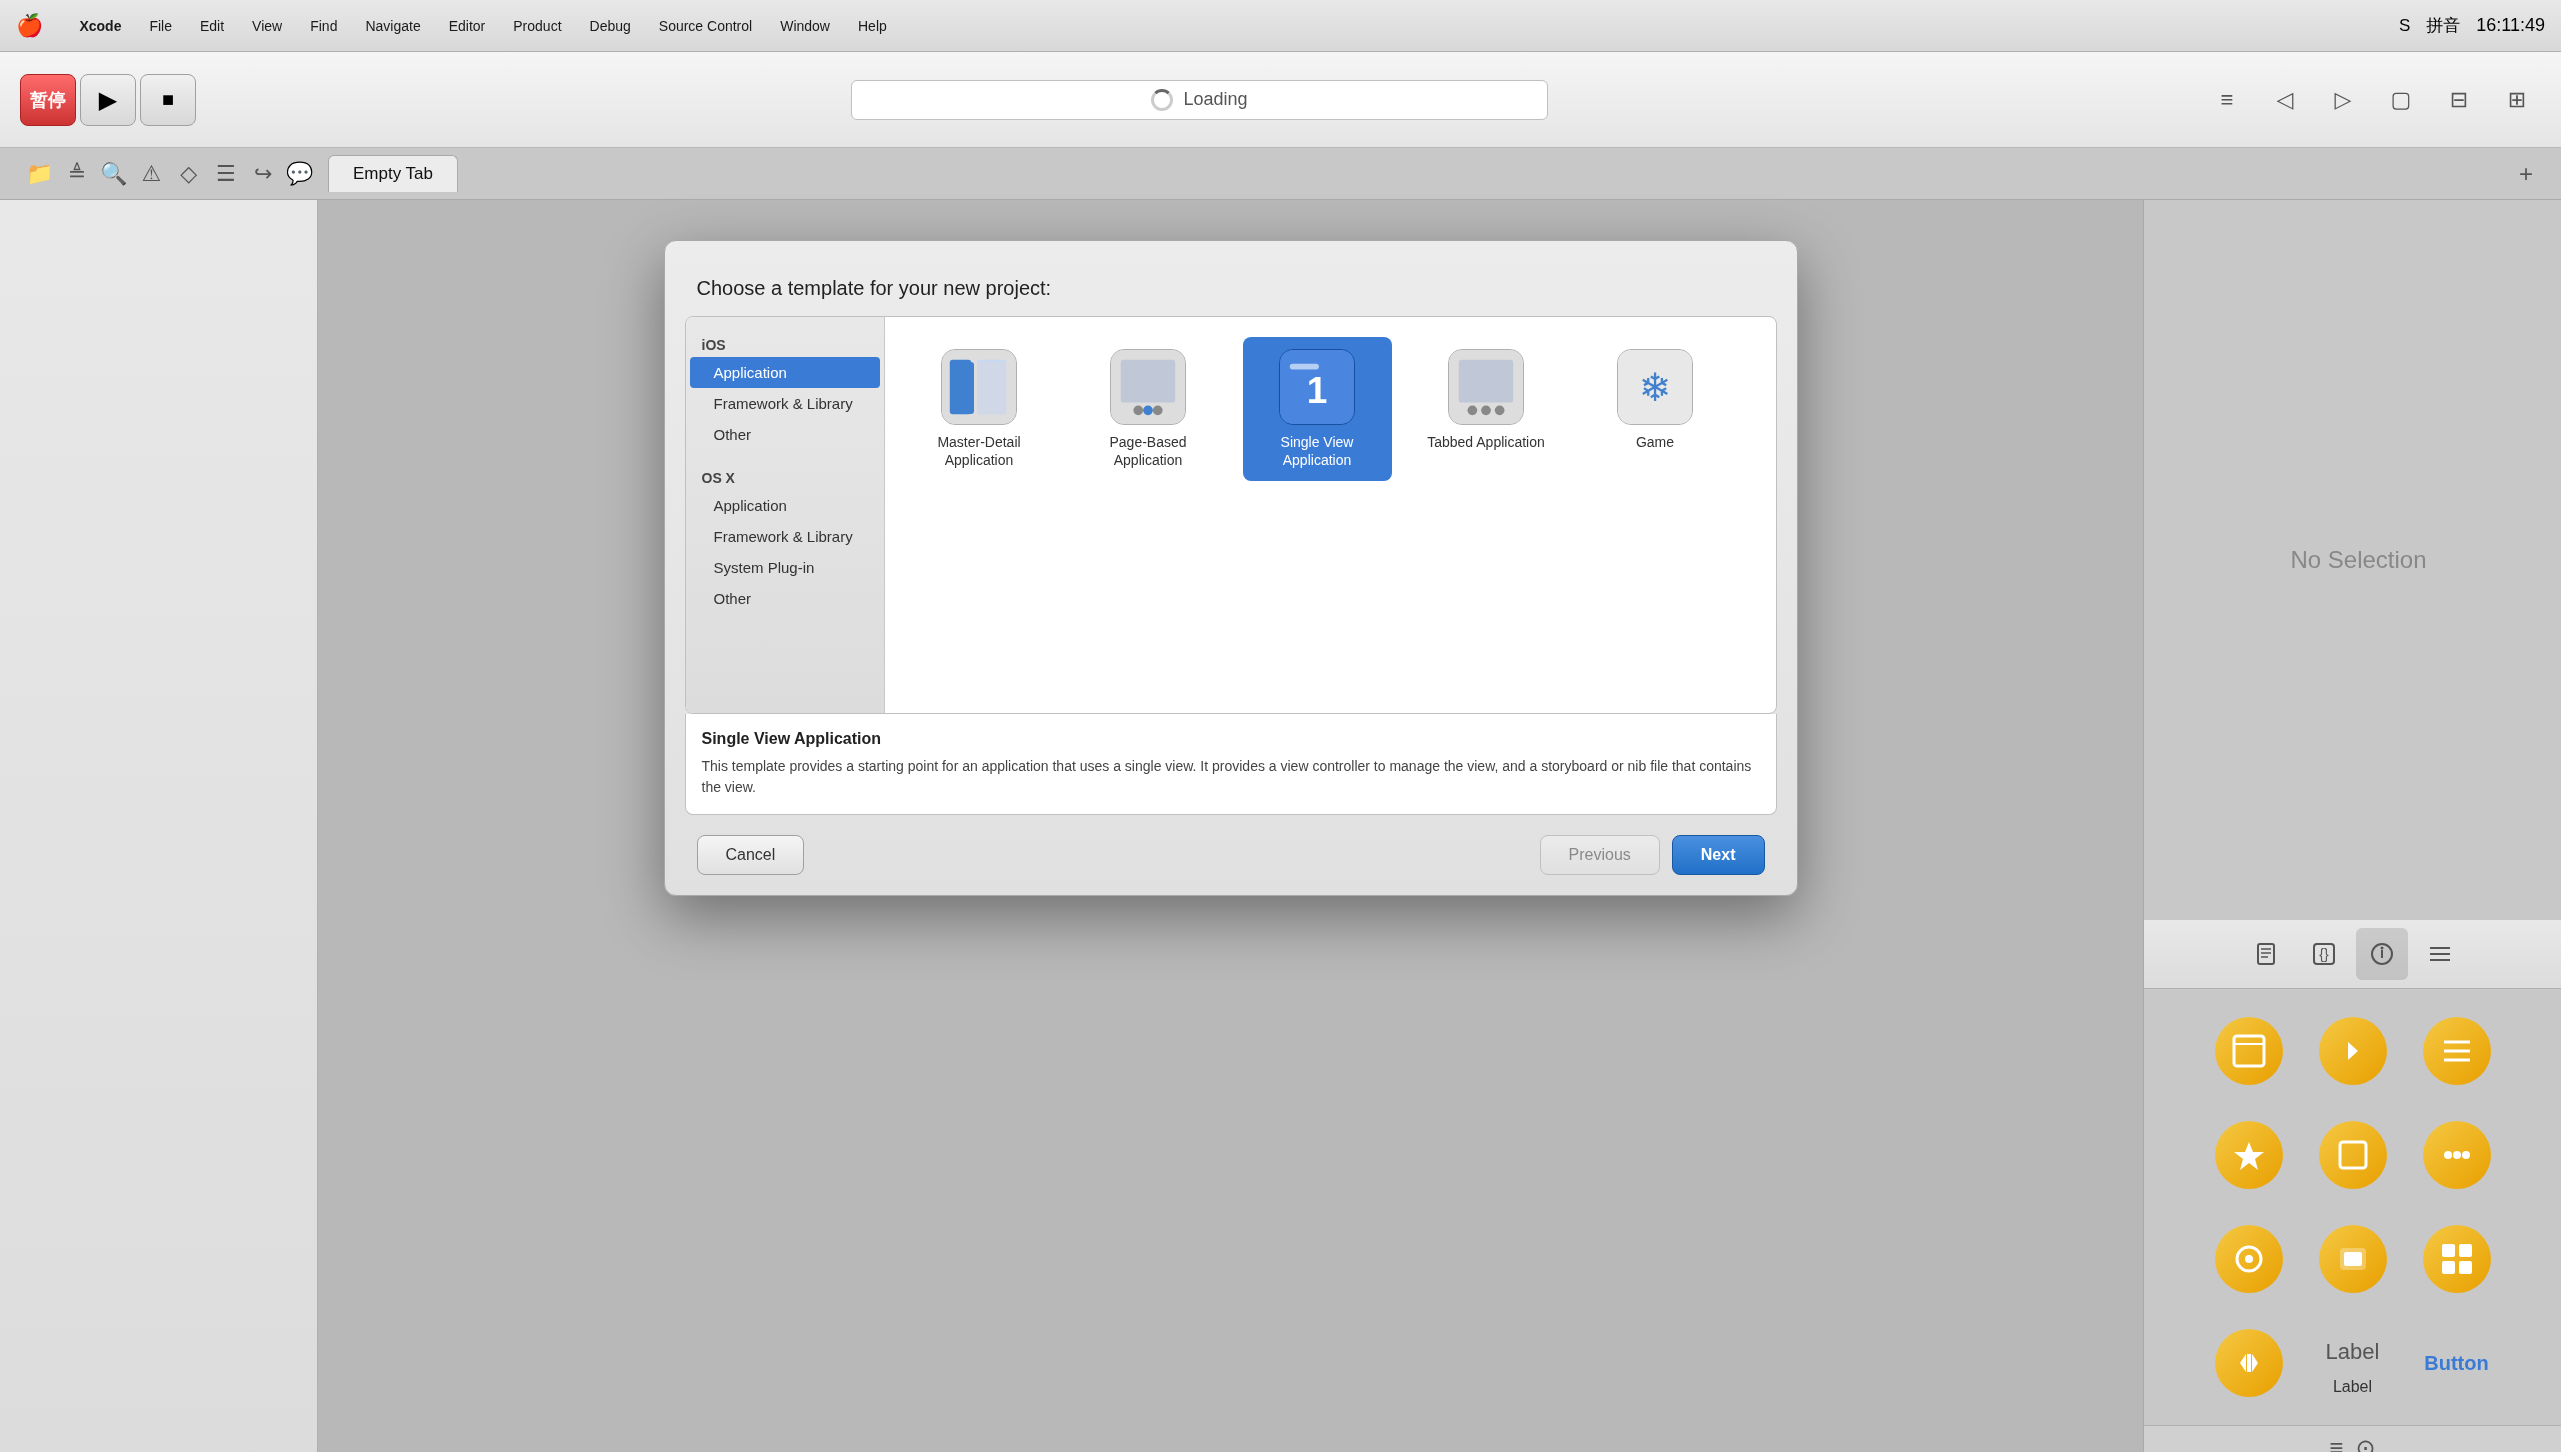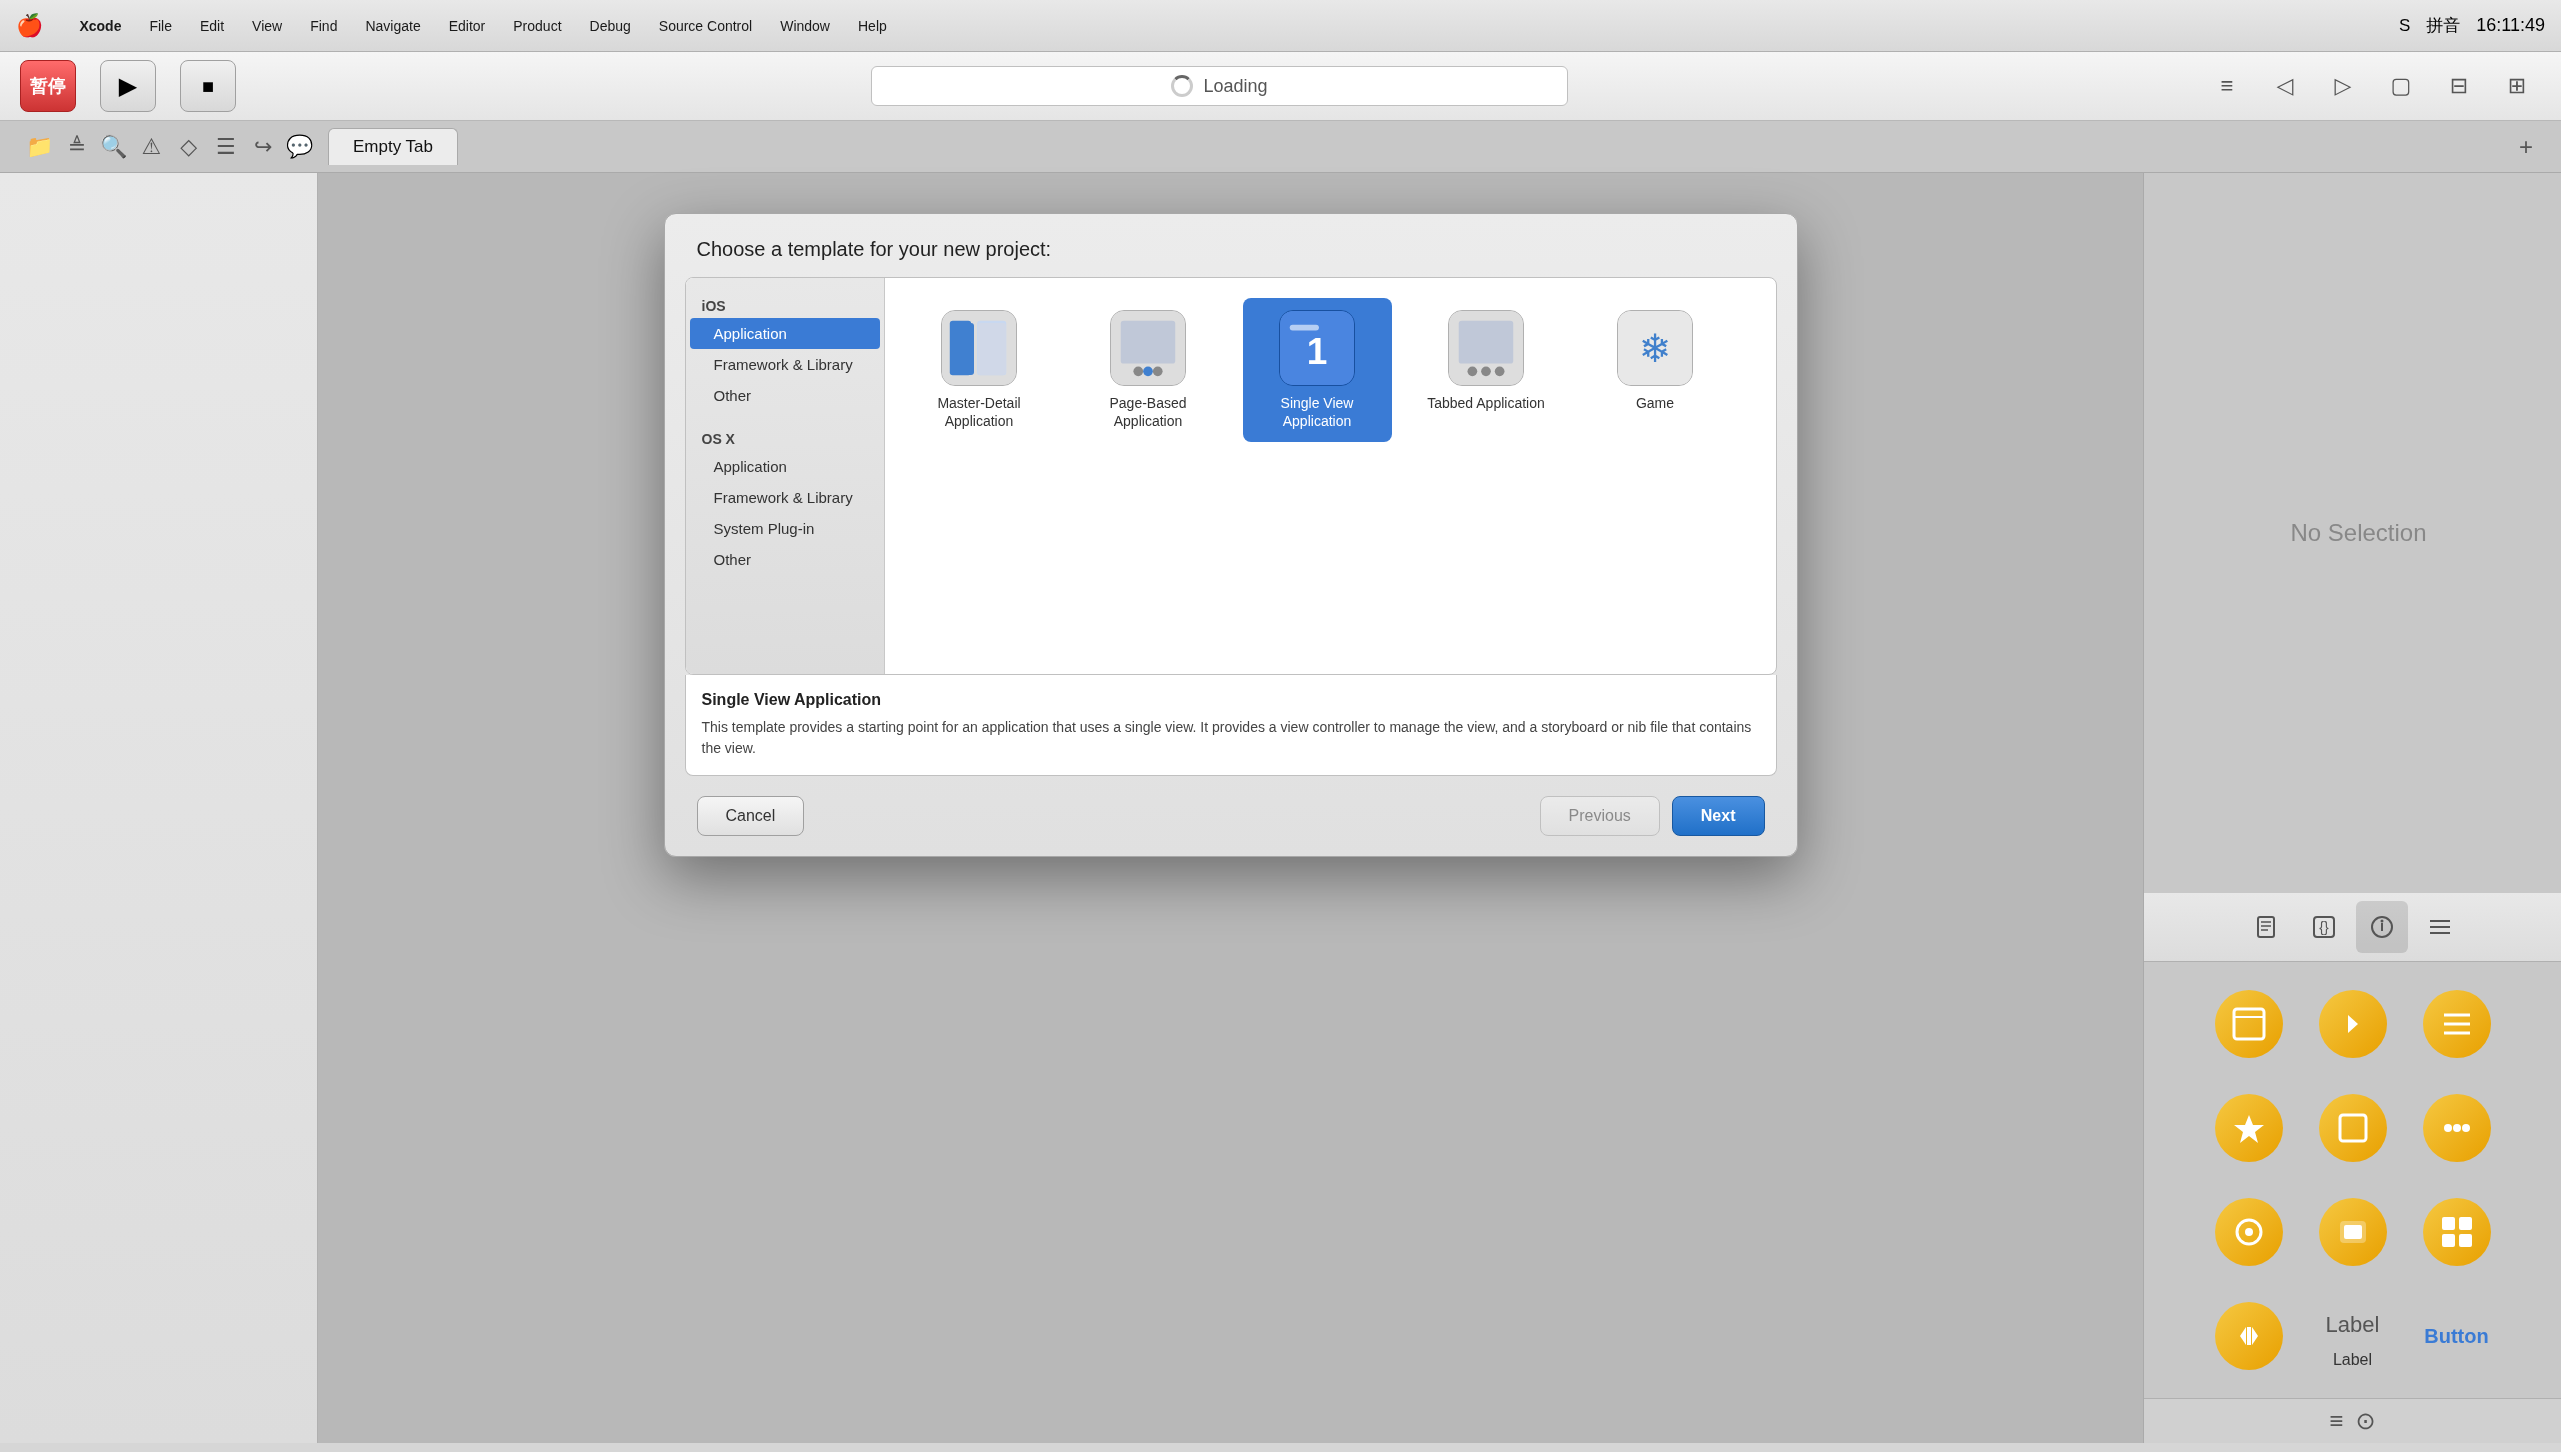--- a/index.html
+++ b/index.html
@@ -41,27 +41,27 @@
       display: flex;
       align-items: center;
       gap: 16px;
       font-size: 17px;
     }
     .menubar-clock { font-size: 18px; font-weight: 500; }
 
     
     .toolbar {
       width: 100%;
-      height: 69px;
+      height: 96px;
       background: linear-gradient(to bottom, #f5f5f5, #e5e5e5);
       border-bottom: 1px solid #b8b8b8;
       display: flex;
       align-items: center;
       padding: 0 20px;
-      gap: 24px;
+      gap: 4px;
     }
     .toolbar-btn {
       width: 56px; height: 52px;
       background: linear-gradient(to bottom, #f0f0f0, #d8d8d8);
       border: 1px solid #a0a0a0;
       border-radius: 8px;
       display: flex; align-items: center; justify-content: center;
       cursor: pointer;
       font-size: 20px;
     }
@@ -185,20 +185,21 @@
       width: 1134px;
       background: linear-gradient(to bottom, #ececec, #e0e0e0);
       border-radius: 12px;
       border: 1px solid #a8a8a8;
       box-shadow: 0 20px 60px rgba(0,0,0,0.4);
       display: flex; flex-direction: column;
       overflow: hidden;
     }
     .dialog-header {
       padding: 24px 32px 0;
+      margin-top: 12px;
     }
     .dialog-title {
       font-size: 20px;
       font-weight: 500;
       color: #222;
       margin-bottom: 16px;
     }
     .dialog-body {
       display: flex;
       border: 1px solid #c0c0c0;

